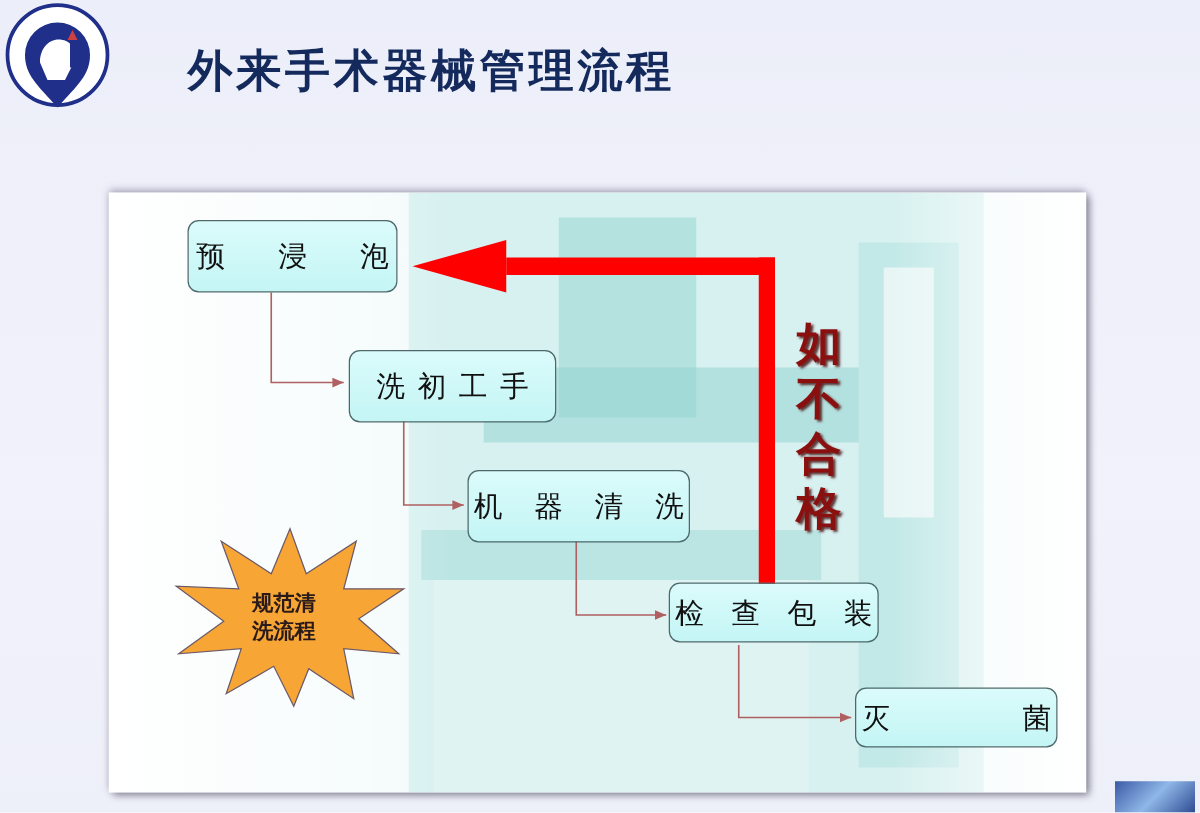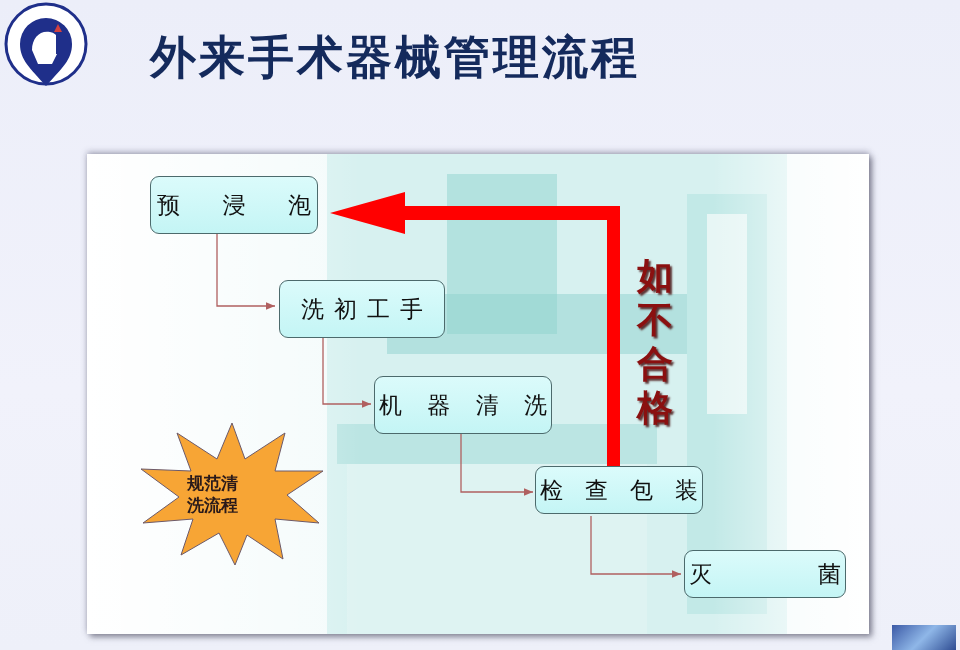--- a/index.html
+++ b/index.html
@@ -4,21 +4,21 @@
 <style>
   html, body { margin:0; padding:0; }
   body {
     width:960px; height:650px; overflow:hidden; position:relative;
     background: linear-gradient(180deg, #eceef9 0%, #f1f2fb 60%, #eef0f9 100%);
     font-family: "DejaVu Serif", "Liberation Serif", serif;
   }
   .logo { position:absolute; left:2px; top:2px; width:88px; height:88px; }
   .title {
     position:absolute; left:150px; top:22px; height:70px; line-height:70px;
-    font-size:46px; font-weight:bold; color:#142a5c; letter-spacing:3px;
+    font-size:36px; font-weight:bold; color:#142a5c; letter-spacing:3px;
     font-family: "DejaVu Serif", "Liberation Serif", serif;
   }
   .panel {
     position:absolute; left:87px; top:154px; width:782px; height:480px;
     background:#ffffff; overflow:hidden;
     box-shadow: 0 -2px 6px rgba(90,90,120,0.45), 3px 3px 6px rgba(70,70,90,0.6);
   }
   .bg-art { position:absolute; left:0; top:0; width:782px; height:480px; }
   .step {
     position:absolute; height:58px; border:1.5px solid #4c6a6c; border-radius:9px;
@@ -37,21 +37,21 @@
   }
   .fail-label {
     position:absolute; left:546px; top:100px; width:44px;
     font-size:36px; line-height:44px; font-weight:bold; color:#8a1010; text-align:center;
     text-shadow: 2px 2px 2px #5a3030;
     font-family: "DejaVu Sans", "Liberation Sans", sans-serif;
   }
   .burst { position:absolute; left:50px; top:265px; width:190px; height:150px; }
   .burst-text {
     position:absolute; left:100px; top:318px; width:80px;
-    font-size:17px; line-height:22px; font-weight:bold; color:#2a1a1a; 
+    font-size:17px; line-height:22px; font-weight:bold; color:#2a1a1a; text-align:center;
     font-family: "DejaVu Sans", "Liberation Sans", sans-serif;
   }
   .corner-logo {
     position:absolute; left:892px; top:625px; width:64px; height:25px;
     background: linear-gradient(135deg, #3c5aa6 0%, #8fb7e8 50%, #2e4c92 100%);
   }
   .corner-logo-caption {
     position:absolute; left:0; bottom:1px; width:64px; text-align:center;
     font-size:5px; color:#fff; font-family:"DejaVu Sans", sans-serif;
   }

